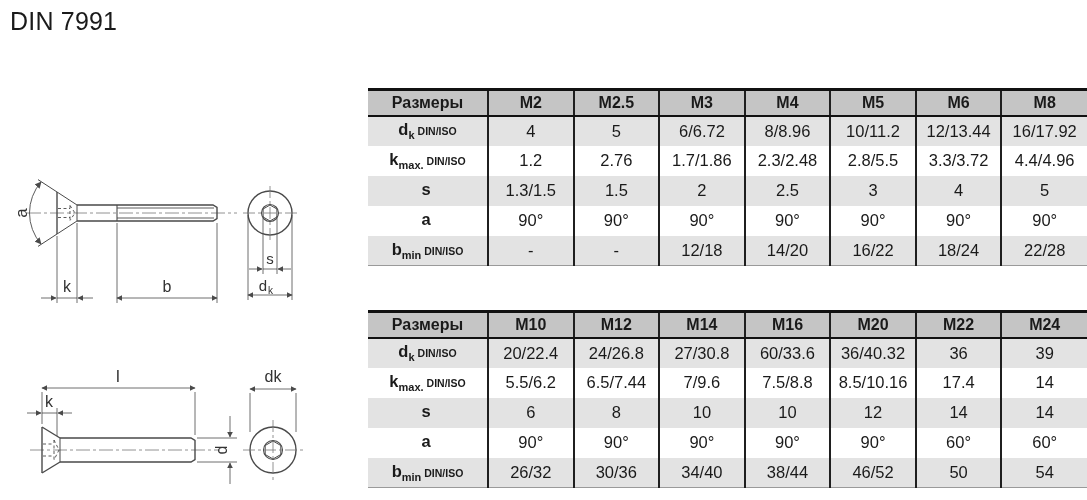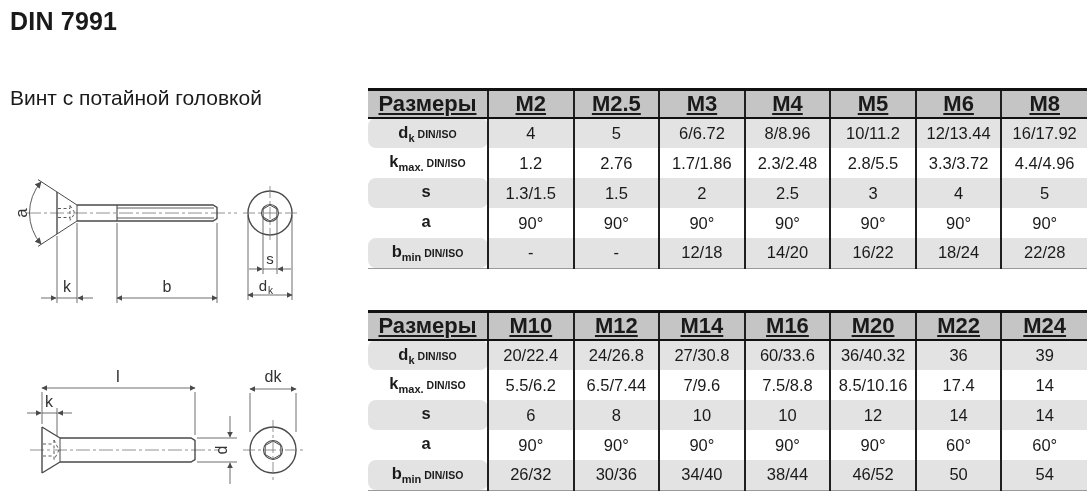--- a/index.html
+++ b/index.html
@@ -9,57 +9,56 @@
     --ink:#1a1a1a;
     --line:#4a4a4a;
   }
   *{margin:0;padding:0;box-sizing:border-box;}
   html,body{background:#fff;}
   .page{
     position:relative;width:1087px;height:500px;background:#ffffff;overflow:hidden;
     font-family:"Liberation Sans",sans-serif;color:var(--ink);
   }
   .titles{position:absolute;left:10px;top:6px;}
-  .title-line{font-size:25px;font-weight:bold;line-height:31px;letter-spacing:.2px;}
+  .title-line{font-size:25px;font-weight:normal;line-height:31px;letter-spacing:.2px;}
   .subtitle{position:absolute;left:10px;top:86px;font-size:21px;font-weight:400;}
   .drawing{position:absolute;}
   .d1{left:5px;top:158px;}
   .d2{left:5px;top:350px;}
   .tblwrap{position:absolute;left:368px;width:719px;}
   .t1{top:88px;}
   .t2{top:310px;}
   table.spec{border-collapse:collapse;table-layout:fixed;width:719px;}
   table.spec th,table.spec td{
     border-right:2px solid var(--grid);
     text-align:center;vertical-align:middle;overflow:hidden;white-space:nowrap;
   }
   table.spec th:last-child,table.spec td:last-child{border-right:none;}
   table.spec thead th{
     background:var(--header-bg);
     border-top:3px solid #111;border-bottom:2px solid #111;
-    height:26px;font-size:22px;font-weight:bold;text-decoration:underline;
+    height:26px;font-size:16px;font-weight:bold;
   }
   table.spec thead th:first-child{width:120px;}
   table.spec tbody td{height:30px;font-size:16.5px;}
   table.spec tbody tr:nth-child(odd){background:var(--stripe-bg);}
   table.spec tbody tr:last-child td{border-bottom:1px solid #9a9a9a;}
-  td.lbl{font-weight:bold;font-size:17px;border-radius:8px;}
+  td.lbl{font-weight:bold;font-size:17px;}
   .ls{font-size:11px;font-weight:bold;}
   .lx{font-size:10.5px;font-weight:bold;margin-left:3px;}
   svg text{font-family:"Liberation Sans",sans-serif;fill:#333;}
 </style>
 </head>
 <body>
 
 <div class="page">
 
   <div class="titles">
     <div class="title-line">DIN 7991</div>
   </div>
-  <div class="subtitle">Винт с потайной головкой</div>
 
   <svg class="drawing d1" width="345" height="148" viewBox="0 0 345 148">
     <defs>
       <marker id="ar" viewBox="0 0 10 10" refX="9" refY="5" markerWidth="7.5" markerHeight="7.5" orient="auto-start-reverse">
         <path d="M0,0 L10,5 L0,10 z" fill="#4a4a4a"></path>
       </marker>
     </defs>
     <g stroke="#4a4a4a" fill="none">
 
       <line x1="22" y1="55" x2="232" y2="55" stroke-width="0.8" stroke="#777" stroke-dasharray="14 3 3 3"></line>

